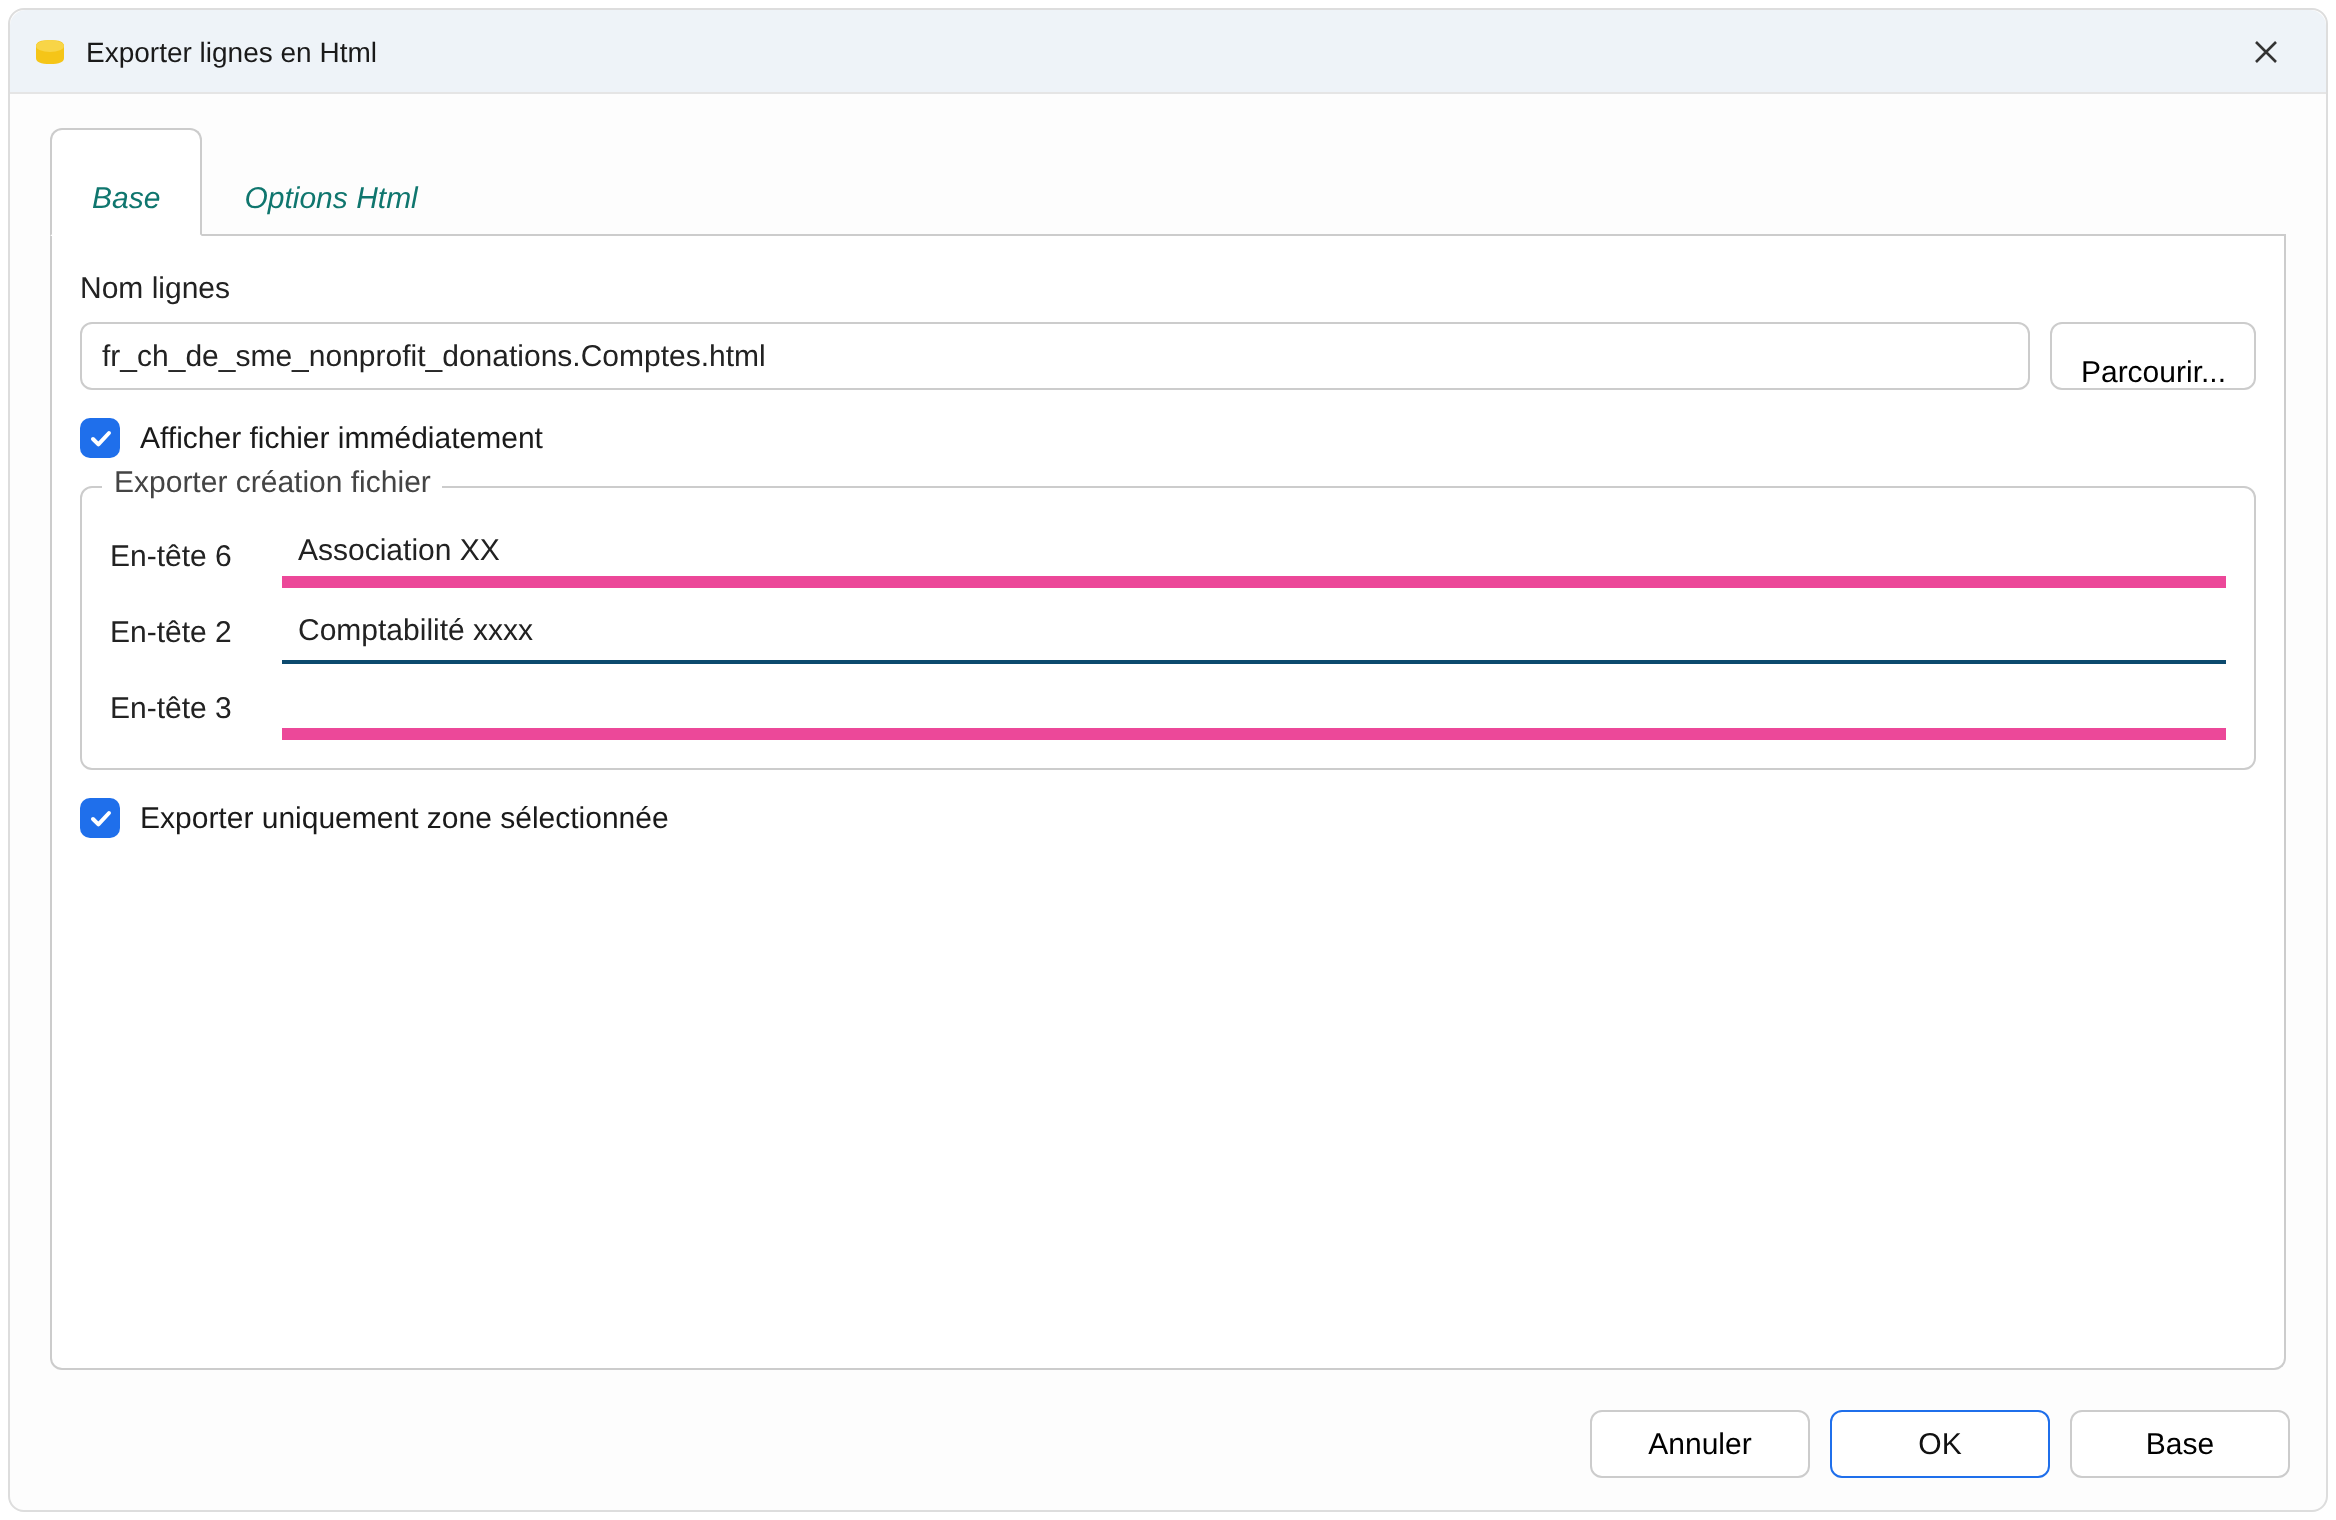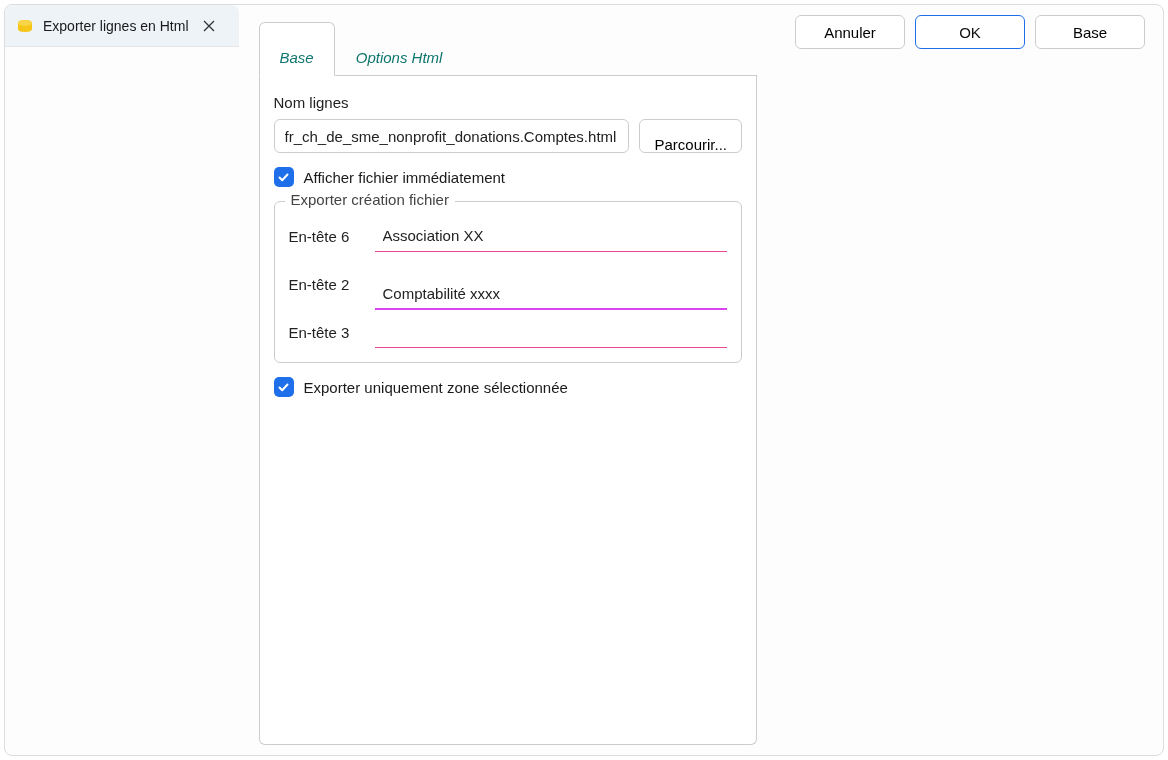--- a/index.html
+++ b/index.html
@@ -10,21 +10,21 @@
       background: #fff;
       padding: 4px;
     }
     .dialog {
       width: 1160px;
       height: 752px;
       border: 1px solid #ddd;
       border-radius: 8px;
       background: #fdfdfd;
       display: flex;
-      flex-direction: row;
+      flex-direction: column;
       overflow: hidden;
     }
     .titlebar {
       height: 42px;
       background: #eef3f8;
       border-bottom: 1px solid #e5e5e5;
       display: flex;
       align-items: center;
       padding: 0 10px;
       border-radius: 8px 8px 0 0;
@@ -167,28 +167,27 @@
       color: #222;
       flex-shrink: 0;
     }
     .header-input {
       flex: 1;
       height: 32px;
       padding: 4px 8px;
       font-size: 15px;
       font-family: inherit;
       border: none;
-      border-bottom: 1px solid #ec4899;
+      border-bottom: 6px solid #ec4899;
       background: #fff;
       color: #222;
       outline: none;
     }
     .header-input.focused {
-      border-bottom: 2px solid #d946ef;
-      margin-top: 20px;
+      border-bottom: 2px solid #0c4a6e;
     }
     .spacer { flex: 1; }
     .button-bar {
       display: flex;
       justify-content: flex-end;
       gap: 10px;
       padding: 10px 18px 16px 18px;
     }
     .dlg-btn {
       min-width: 110px;

